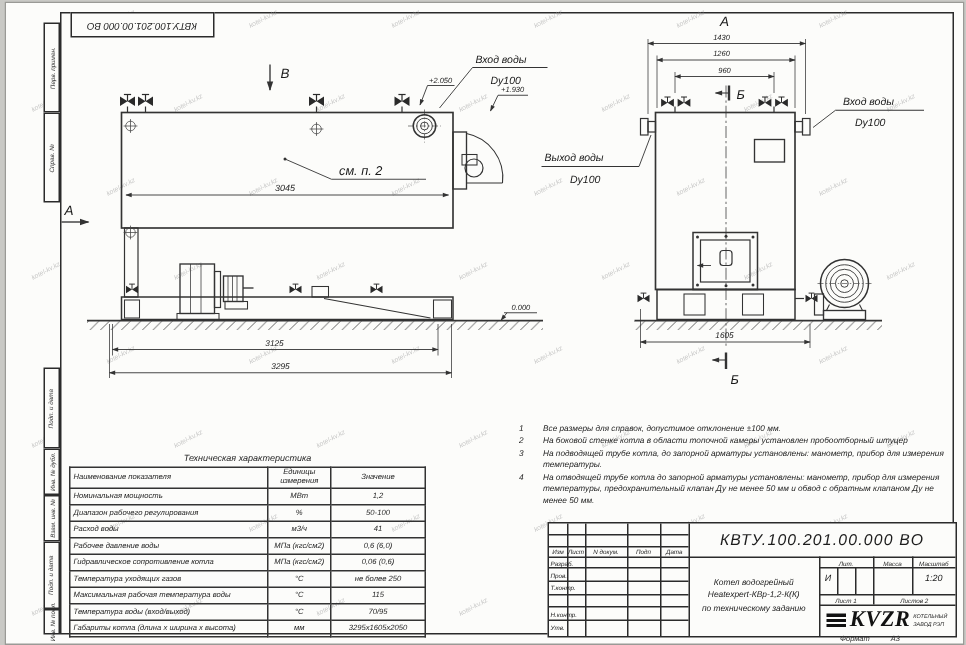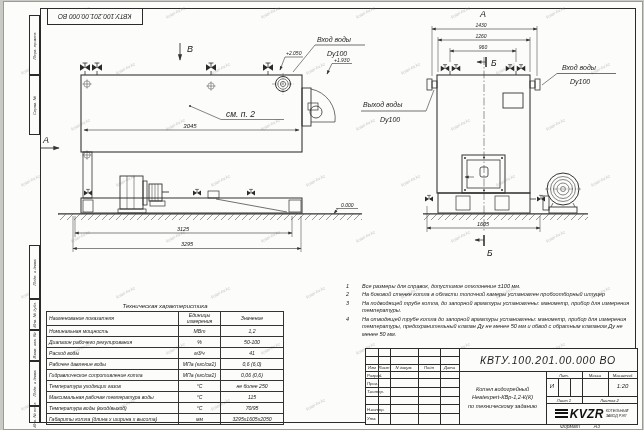--- a/index.html
+++ b/index.html
@@ -36,21 +36,21 @@
     box-sizing:content-box;background:#fcfcfa;z-index:4;font-style:italic;color:#1d1d1d;}
   .vl,.hl{position:absolute;background:#2b2b2b;}
   .lbl{position:absolute;font-size:4.2px;white-space:nowrap;}
   #docnum{position:absolute;left:93px;top:0;width:178px;height:22px;display:flex;align-items:center;
     justify-content:center;font-size:10.5px;letter-spacing:.8px;}
   #bname{position:absolute;left:93px;top:22px;width:87px;height:53px;display:flex;flex-direction:column;
     align-items:center;justify-content:center;font-size:5.6px;line-height:1.55;text-align:center;}
   #logorow{position:absolute;left:180px;top:54px;width:91px;height:21px;display:flex;align-items:center;
     justify-content:center;gap:2px;}
   #logobars{width:13px;height:10px;background:repeating-linear-gradient(180deg,#111 0 2px,#fcfcfa 2px 3.4px);}
-  #logotxt{font-size:12px;font-weight:bold;font-style:italic;letter-spacing:.3px;color:#111;}
+  #logotxt{font-size:15px;font-weight:bold;font-style:italic;letter-spacing:.3px;color:#111;font-family:Liberation Serif, serif;}
   #company{font-size:3.6px;line-height:1.25;font-style:italic;}
   #format{position:absolute;left:560px;top:423px;z-index:4;font-size:5px;font-style:italic;color:#333;}
   #format span{margin-right:14px;}
   svg text{font-family:"Liberation Sans",sans-serif;}
 </style>
 </head>
 <body>
 
 <div id="sheet">
   <div id="paper"></div>

